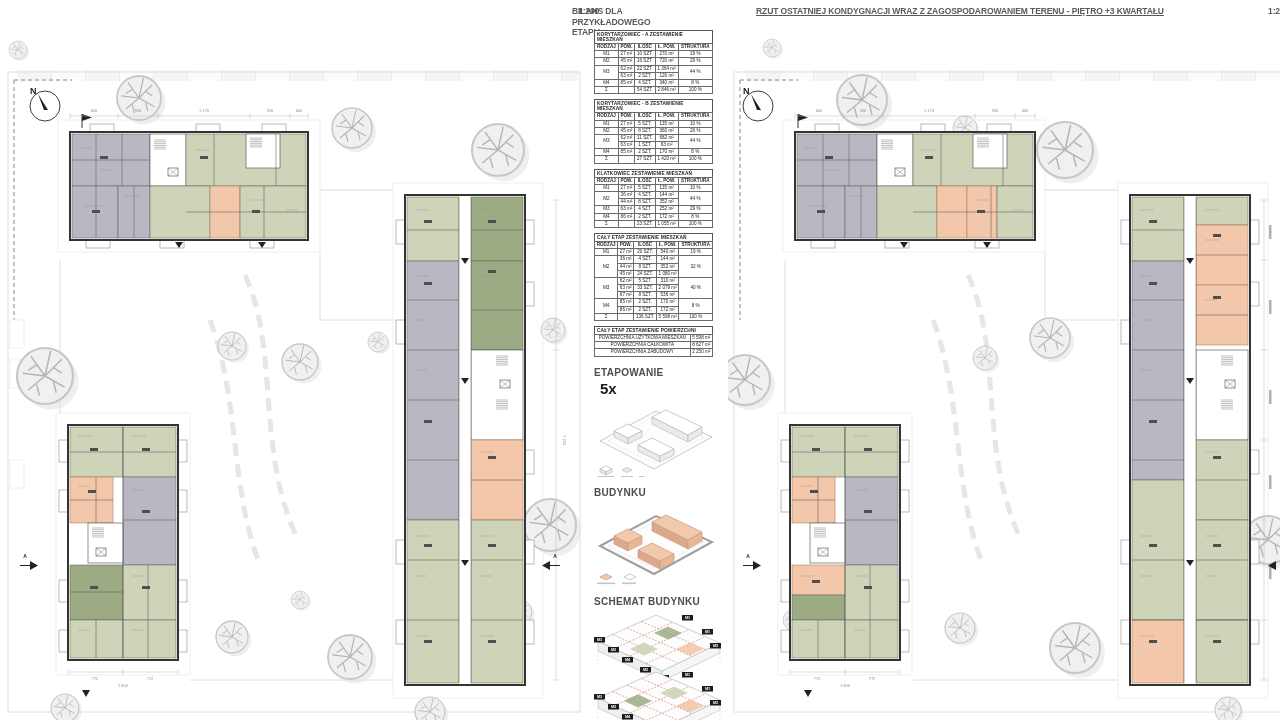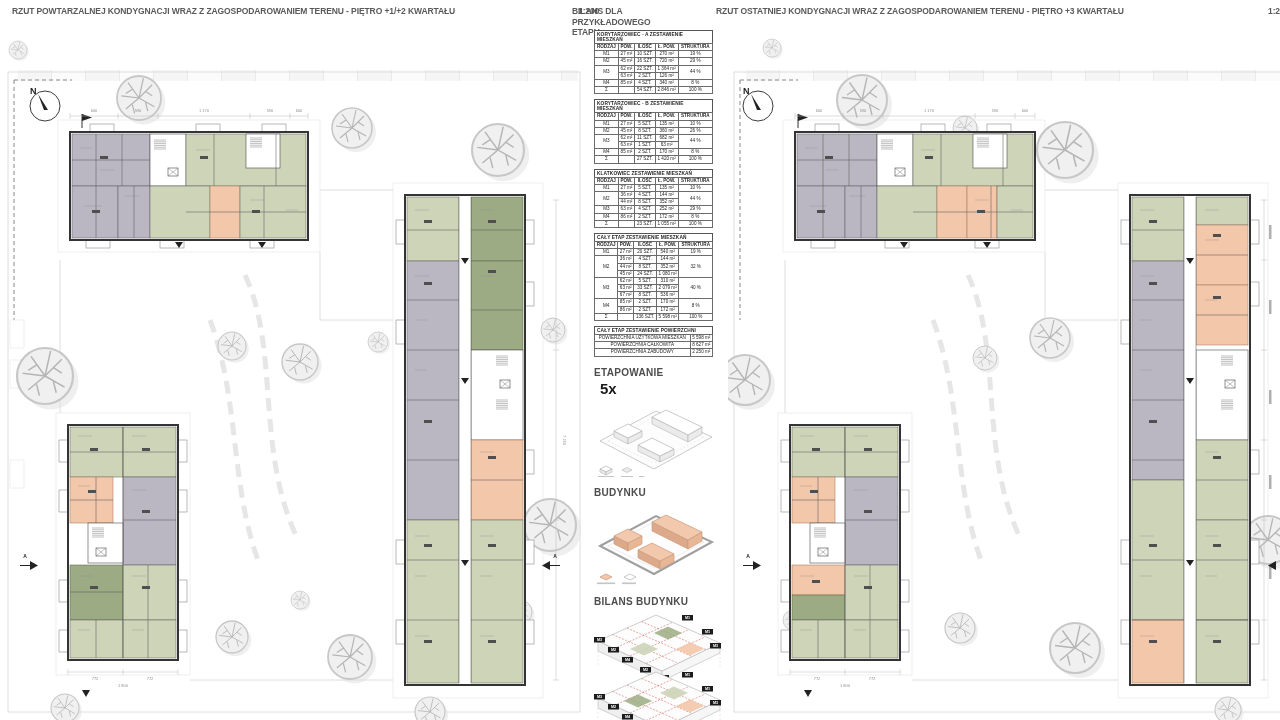--- a/index.html
+++ b/index.html
@@ -3,21 +3,21 @@
 <meta charset="utf-8">
 <style>
   html,body{margin:0;padding:0;background:#fff;}
   #board{position:relative;width:1280px;height:720px;background:#ffffff;overflow:hidden;
          font-family:"Liberation Sans",sans-serif;color:#4a4a4a;}
   
   .hdr-text{position:absolute;top:6px;font-size:8.5px;font-weight:bold;letter-spacing:-0.1px;color:#5a5a5a;white-space:nowrap;}
   #hdr-left{left:12px;}
   #hdr-left-scale{left:578px;}
   #hdr-center{left:572px;width:120px;white-space:normal;line-height:1.25;}
-  #hdr-right{left:716px;}
+  #hdr-right{left:756px;text-decoration:underline;}
   #hdr-right-scale{right:0px;}
   .ruler{position:absolute;top:66px;height:11px;opacity:.75;
     background:repeating-linear-gradient(90deg,#f2f2f2 0 33px,#e3e3e3 33px 34px,#fafafa 34px 67px,#e3e3e3 67px 68px);}
   #ruler-l{left:18px;width:560px;top:70px;}
   #ruler-r{left:746px;width:534px;top:70px;}
   
   svg{position:absolute;}
   .bldg{fill:#ffffff;stroke:#343434;stroke-width:2;}
   .u-sg{fill:#cdd4b8;stroke:#5a5a52;stroke-width:.5;}
   .u-dg{fill:#9cab83;stroke:#55604a;stroke-width:.5;}
@@ -66,21 +66,20 @@
   .fblk-l{fill:#dcaa8a;stroke:#c7977a;stroke-width:.6;}
   .fblk-r{fill:#e8b795;stroke:#c7977a;stroke-width:.6;}
   .leg-bar{fill:#c4c4c4;}
   .svc-label{font:2.8px "Liberation Sans",sans-serif;fill:#3c3c3c;}
 </style>
 </head>
 <body>
 
 <div id="board">
 
-  <div class="hdr-text" id="hdr-left">RZUT POWTARZALNEJ KONDYGNACJI WRAZ Z ZAGOSPODAROWANIEM TERENU - PIĘTRO +1/+2  KWARTAŁU</div>
   <div class="hdr-text" id="hdr-left-scale">1:200</div>
   <div class="hdr-text" id="hdr-center">
     <span>BILANS DLA PRZYKŁADOWEGO</span><br>
     <span>ETAPU</span>
   </div>
   <div class="hdr-text" id="hdr-right">RZUT OSTATNIEJ KONDYGNACJI WRAZ Z ZAGOSPODAROWANIEM TERENU - PIĘTRO +3  KWARTAŁU</div>
   <div class="hdr-text" id="hdr-right-scale">1:2</div>
   <div class="ruler" id="ruler-l"></div>
   <div class="ruler" id="ruler-r"></div>
 
@@ -729,21 +728,21 @@
       <polygon class="fblk-r" points="66,61 66,69 80,62 80,54"></polygon>
       <polygon class="fblk-top" points="44,50 58,43 80,54 66,61"></polygon>
       <g>
         <polygon class="fblk-top" points="6,77 12,74 18,77 12,80"></polygon>
         <polygon class="blk-top" points="30,77 36,74 42,77 36,80"></polygon>
         <rect class="leg-bar" x="3" y="82.5" width="18" height="1.6"></rect>
           <rect class="leg-bar" x="28" y="82.5" width="14" height="1.6"></rect>
       </g>
     </svg>
 
-    <div class="sec-h">BILANS BUDYNKU</div>
+    <div class="sec-h">SCHEMAT BUDYNKU</div>
     <svg style="position:relative" width="130" height="240" viewBox="0 0 130 240">
 
       <g transform="translate(0,2)">
         <path class="guide" d="M4,40 V54 M126,42 V56 M68,70 V84"></path>
         <polygon class="lv-left" points="4,30 68,60 68,70 4,40"></polygon>
         <polygon class="lv-right" points="68,60 126,32 126,42 68,70"></polygon>
         <polygon class="lv-top" points="4,30 62,4 126,32 68,60"></polygon>
         <path class="red-d" d="M20,37.5 L78,11.5 M36,45 L94,19 M52,52.5 L110,26.5 M18.5,23.5 L82.5,51.5 M33,17 L97,45 M47.5,10.5 L111.5,38.5"></path>
         <polygon points="36,38 50,31.5 64,38 50,44.5" fill="#cdd4b8" opacity=".9"></polygon>
         <polygon points="82,38 96,31.5 110,38 96,44.5" fill="#f3c7a9" opacity=".9"></polygon>

